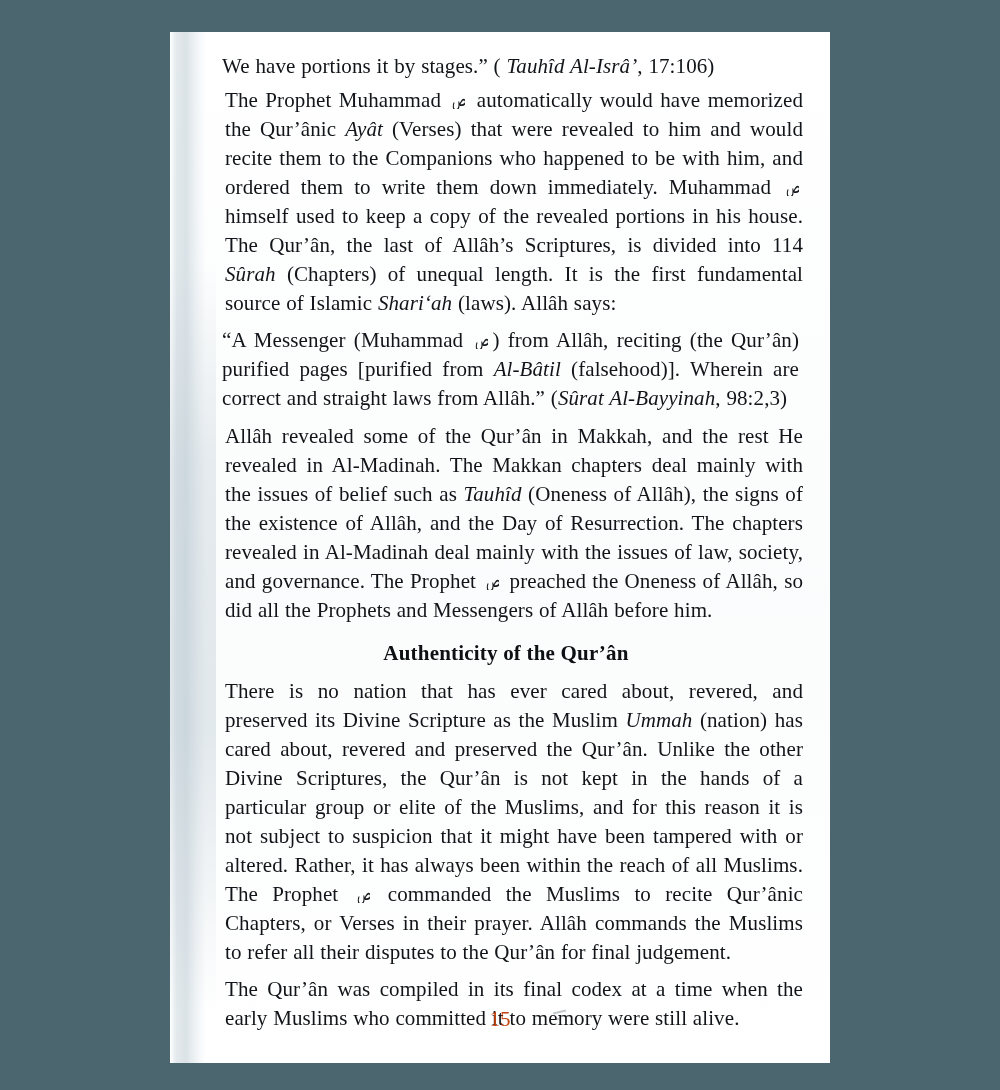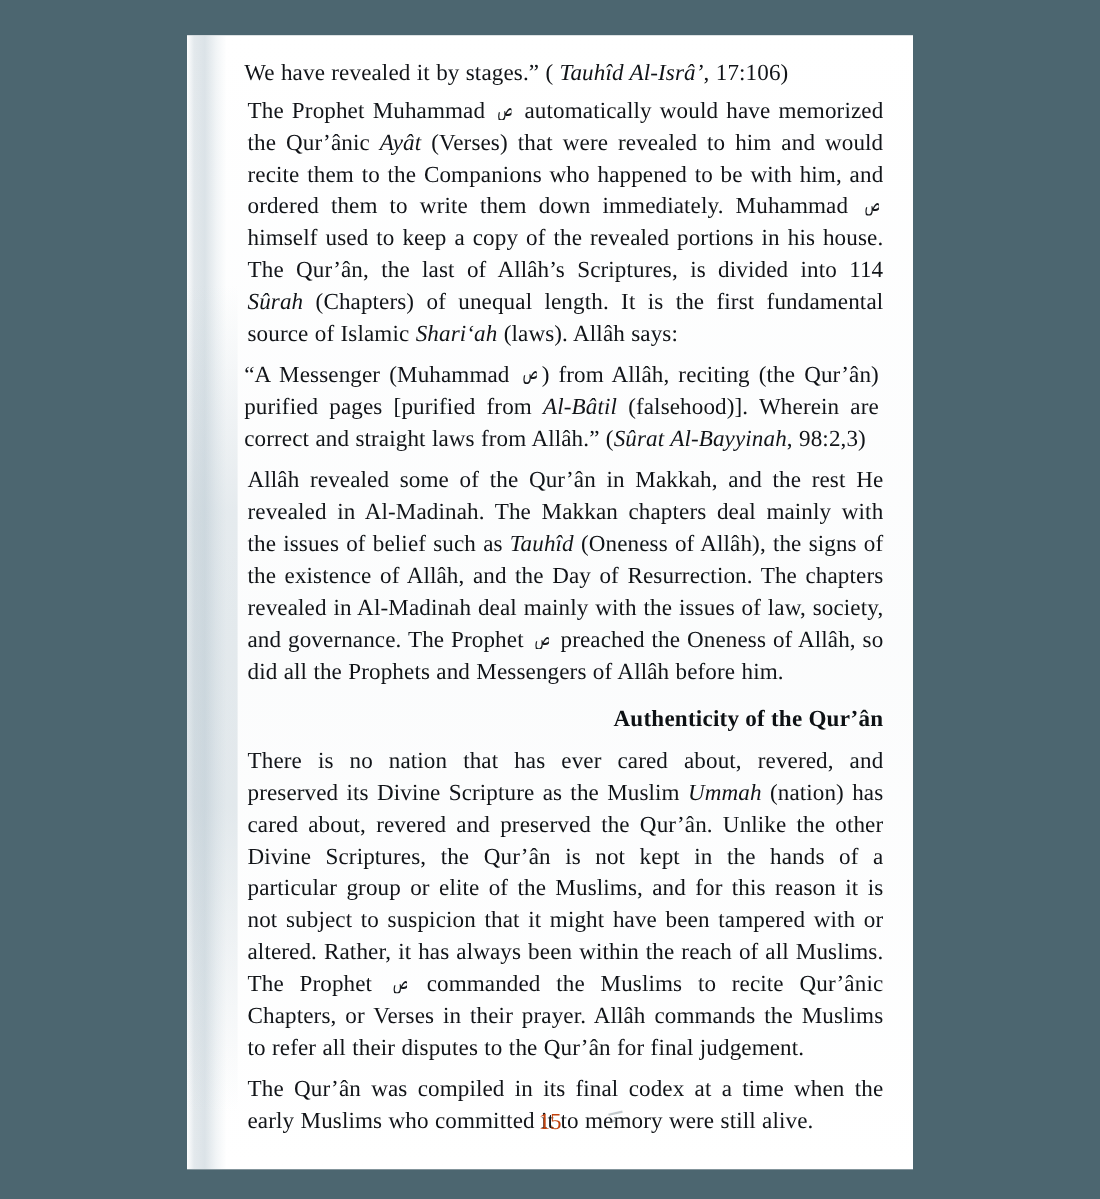--- a/index.html
+++ b/index.html
@@ -96,21 +96,21 @@
     margin-bottom: 9px;
     width: auto;
   }
 
   h2.section-heading {
     margin: 14px 0 10px 16px;
     font-size: 21px;
     line-height: 28px;
     font-weight: bold;
     color: #0d1114;
-    text-align: right;
+    text-align: center;
     letter-spacing: 0.2px;
   }
 
   .ital {
     font-style: italic;
   }
 
   
   .honorific {
     display: inline-block;
@@ -177,21 +177,21 @@
 <div class="scan-area">
 
   <div class="page-sheet">
 
     <div class="paper-tone"></div>
     <div class="gutter-shadow"></div>
     <div class="gutter-shadow-v"></div>
 
     <div class="text-column">
 
-      <p class="first-par"><span>We have revealed it by stages.” ( </span><span class="ital">Tauhîd Al-Isrâ’</span><span>, 17:106)</span></p>
+      <p class="first-par"><span>We have portions it by stages.” ( </span><span class="ital">Tauhîd Al-Isrâ’</span><span>, 17:106)</span></p>
 
       <p class="body-par"><span>The Prophet Muhammad </span><span class="honorific">ص</span><span> automatically would have memorized the Qur’ânic </span><span class="ital">Ayât</span><span> (Verses) that were revealed to him and would recite them to the Companions who happened to be with him, and ordered them to write them down immediately. Muhammad </span><span class="honorific">ص</span><span> himself used to keep a copy of the revealed portions in his house. The Qur’ân, the last of Allâh’s Scriptures, is divided into 114 </span><span class="ital">Sûrah</span><span> (Chapters) of unequal length. It is the first fundamental source of Islamic </span><span class="ital">Shari‘ah</span><span> (laws). Allâh says:</span></p>
 
       <p class="quote-par"><span>“A Messenger (Muhammad </span><span class="honorific">ص</span><span>) from Allâh, reciting (the Qur’ân) purified pages [purified from </span><span class="ital">Al-Bâtil</span><span> (falsehood)]. Wherein are correct and straight laws from Allâh.” (</span><span class="ital">Sûrat Al-Bayyinah</span><span>, 98:2,3)</span></p>
 
       <p class="body-par"><span>Allâh revealed some of the Qur’ân in Makkah, and the rest He revealed in Al-Madinah. The Makkan chapters deal mainly with the issues of belief such as </span><span class="ital">Tauhîd</span><span> (Oneness of Allâh), the signs of the existence of Allâh, and the Day of Resurrection. The chapters revealed in Al-Madinah deal mainly with the issues of law, society, and governance. The Prophet </span><span class="honorific">ص</span><span> preached the Oneness of Allâh, so did all the Prophets and Messengers of Allâh before him.</span></p>
 
       <h2 class="section-heading">Authenticity of the Qur’ân</h2>
 
       <p class="body-par"><span>There is no nation that has ever cared about, revered, and preserved its Divine Scripture as the Muslim </span><span class="ital">Ummah</span><span> (nation) has cared about, revered and preserved the Qur’ân. Unlike the other Divine Scriptures, the Qur’ân is not kept in the hands of a particular group or elite of the Muslims, and for this reason it is not subject to suspicion that it might have been tampered with or altered. Rather, it has always been within the reach of all Muslims. The Prophet </span><span class="honorific">ص</span><span> commanded the Muslims to recite Qur’ânic Chapters, or Verses in their prayer. Allâh commands the Muslims to refer all their disputes to the Qur’ân for final judgement.</span></p>

